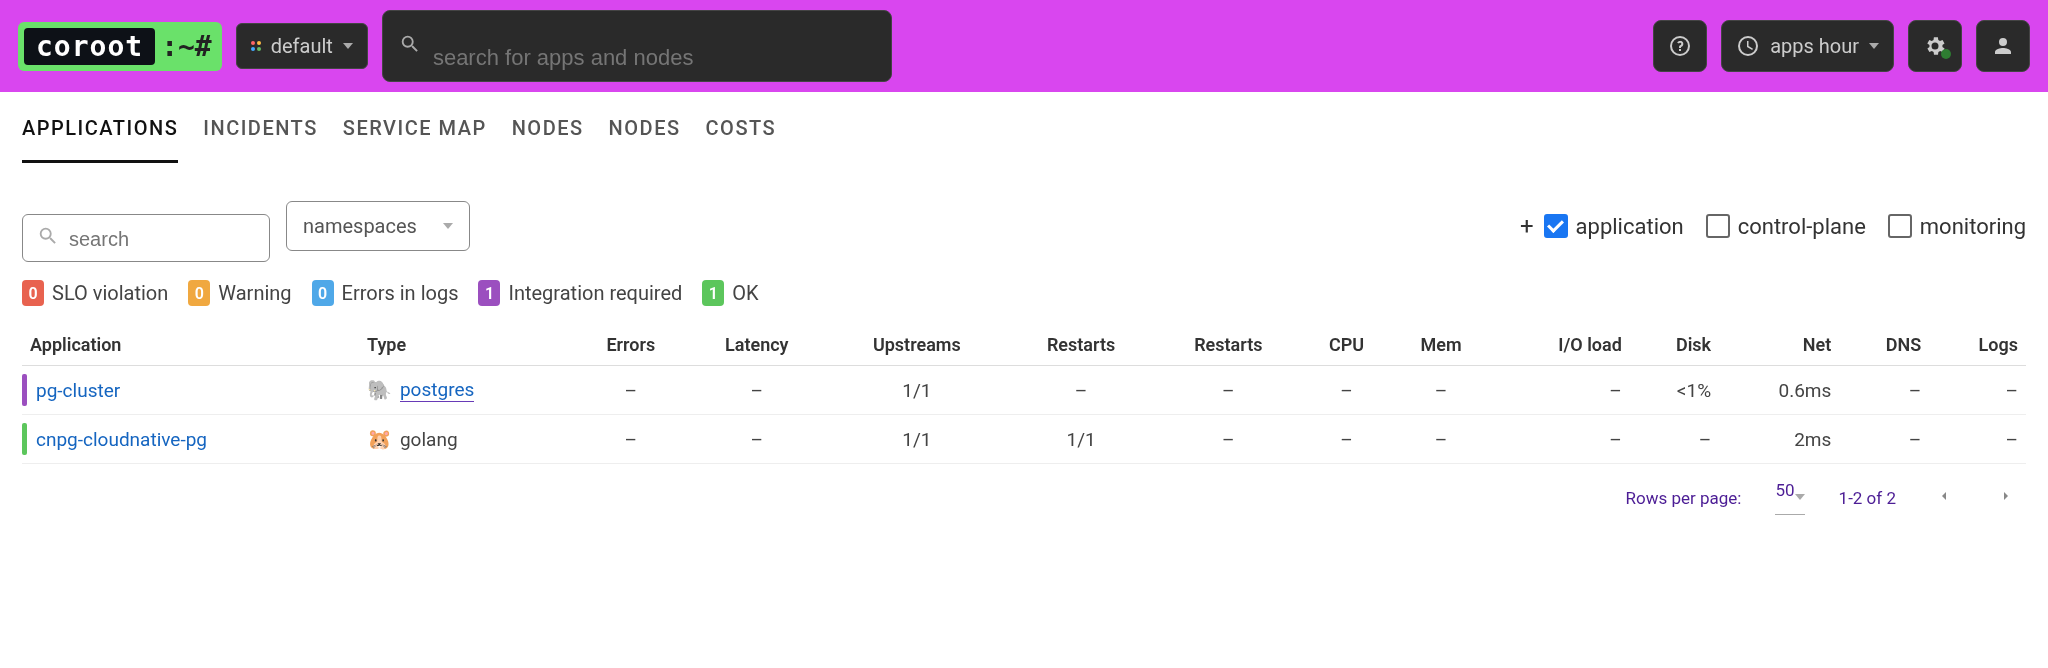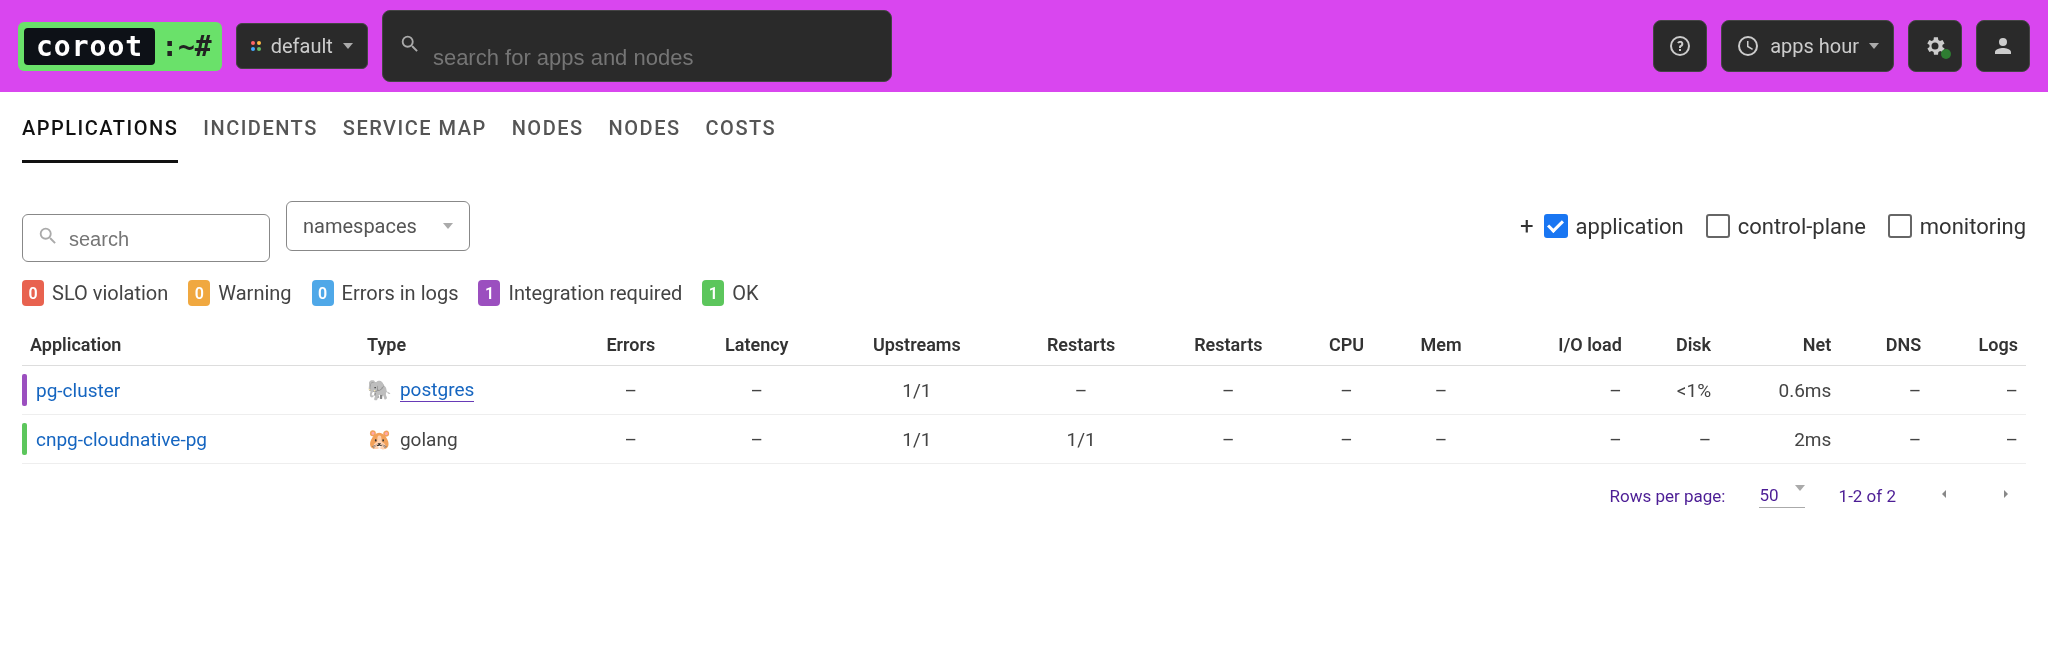--- a/index.html
+++ b/index.html
@@ -58,21 +58,21 @@
   .tbl td { padding: 12px 8px; border-bottom: 1px solid #eee; font-size: 19px; color: #444; }
   .app-cell { position: relative; padding-left: 14px !important; }
   .app-cell .bar { position: absolute; left: 0; top: 8px; bottom: 8px; width: 5px; border-radius: 2px; }
   .app-link { color: #1565c0; text-decoration: none; }
   .type-cell { display: flex; align-items: center; gap: 8px; }
   .type-link { color: #1565c0; border-bottom: 1px solid #673ab7; }
   .type-icon { font-size: 20px; }
   
   
   .pager { display: flex; align-items: center; justify-content: flex-end; gap: 34px; padding: 16px 28px; font-size: 17px; color: #4c1d95; }
-  .pager .sel { display: flex; align-items: flex-start; gap: 16px; border-bottom: 1px solid #aaa; padding-bottom: 2px; cursor: pointer; }
+  .pager .sel { display: flex; align-items: flex-end; gap: 0; border-bottom: 1px solid #aaa; padding-bottom: 14px; cursor: pointer; }
   .pager svg { width: 16px; height: 16px; fill: #888; }
   .pg-btn { cursor: pointer; padding: 6px; }
 </style>
 </head>
 <body>
 
 <div class="header">
   <div class="logo">
     <span class="logo-text">coroot</span>
     <span class="logo-prompt">:~#</span>

